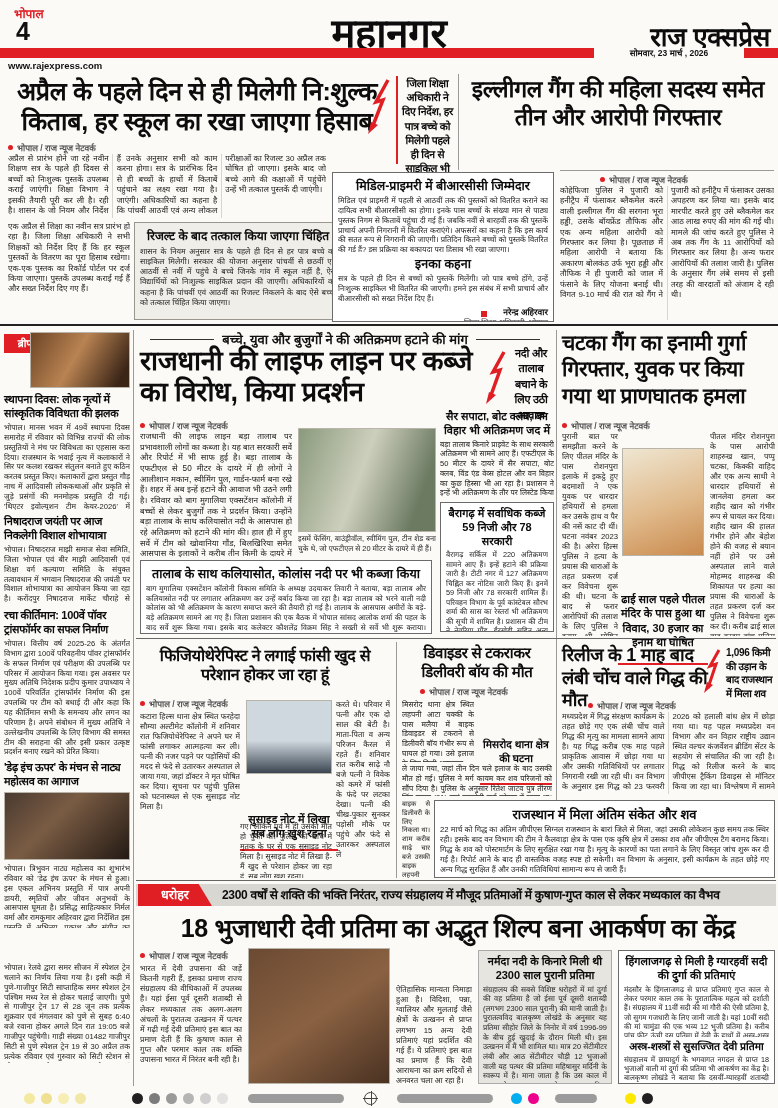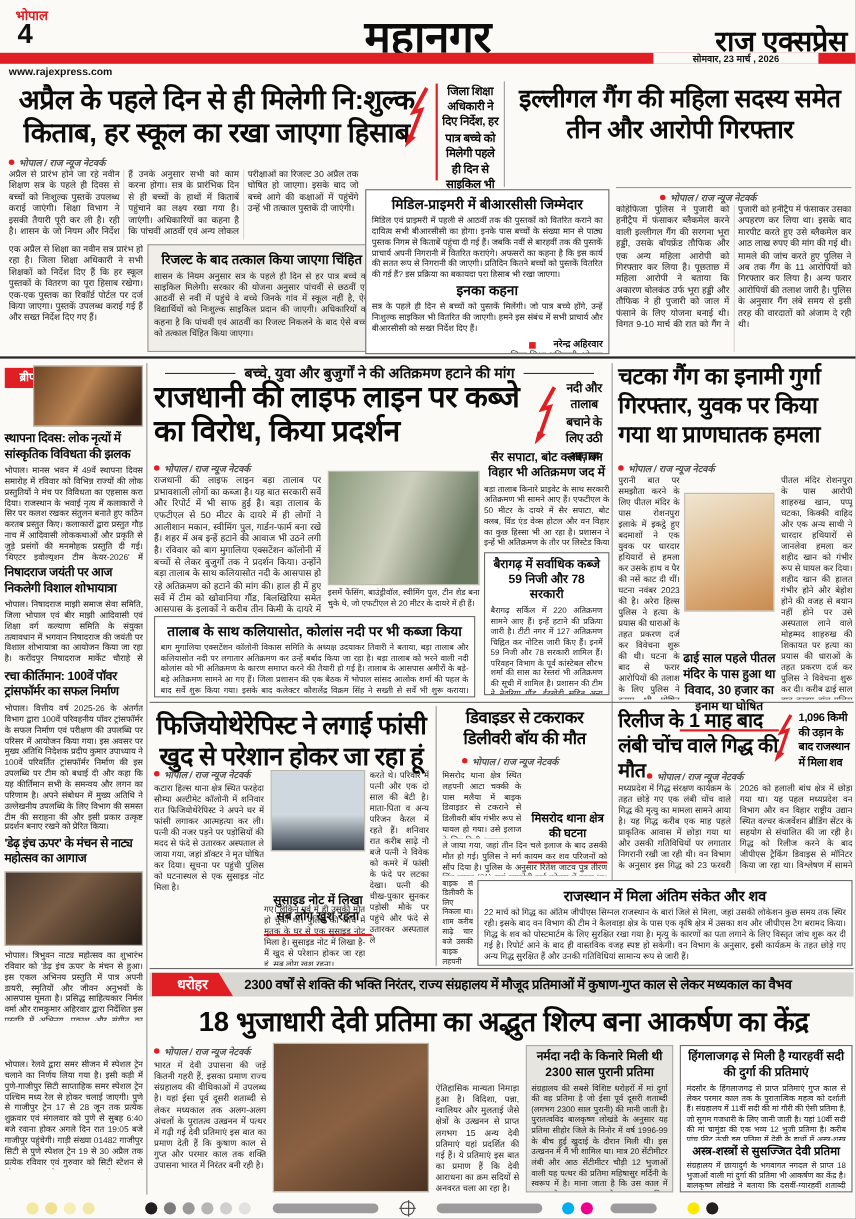--- a/index.html
+++ b/index.html
@@ -2,21 +2,21 @@
 <html><head>
 <meta charset="utf-8">
 <style>
   html,body{margin:0;padding:0;background:#888;}
   #page{position:relative;width:778px;height:1108px;background:#fbfaf7;margin:0 auto;
         font-family:"Liberation Sans","DejaVu Sans",sans-serif;color:#111;overflow:hidden;}
   .abs{position:absolute;}
   .bd{font-size:8px;line-height:1.3;color:#222;text-align:justify;overflow:hidden;}
   .hl{font-weight:bold;color:#0c0c0c;letter-spacing:-.3px;}
   .center{text-align:center;}
-  .byline{display:flex;align-items:center;gap:4px;font-size:8.5px;font-weight:bold;color:#555;font-style:italic;}
+  .byline{display:flex;align-items:center;gap:4px;font-size:8.5px;font-weight:bold;color:#555;}
   .dot{width:5px;height:5px;border-radius:50%;background:#e01f25;flex:0 0 auto;}
   .box{border:1px solid #6b6b6b;box-sizing:border-box;padding:4px 5px;overflow:hidden;background:#fff;}
   .graybox{background:#f0eee9;border:1px solid #9a968e;}
   .boxhead{font-weight:bold;text-align:center;color:#0c0c0c;}
   .vrule{width:1px;background:#9a9a9a;}
   .hrule{height:1px;background:#444;}
   .quote{font-weight:bold;text-align:center;color:#0c0c0c;border-bottom:2px solid #e01f25;padding-bottom:3px;overflow:hidden;margin-top:32px;}
   .cols2{column-count:2;column-gap:8px;column-rule:1px solid #d8d5cf;}
   .cols3{column-count:3;column-gap:8px;column-rule:1px solid #d8d5cf;}
   .photo{overflow:hidden;border:1px solid #b9b4aa;box-sizing:border-box;}
@@ -136,21 +136,21 @@
       <span class="dot"></span>
       <span>भोपाल / राज न्यूज नेटवर्क</span>
     </div>
   <div class="abs bd" style="left:562px;top:432px;width:56px;height:204px;font-size:7.7px;">पुरानी बात पर समझौता करने के लिए पीतल मंदिर के पास रोशनपुरा इलाके में इकट्ठे हुए बदमाशों ने एक युवक पर धारदार हथियारों से हमला कर उसके हाथ व पैर की नसें काट दी थीं। घटना नवंबर 2023 की है। अरेरा हिल्स पुलिस ने हत्या के प्रयास की धाराओं के तहत प्रकरण दर्ज कर विवेचना शुरू की थी। घटना के बाद से फरार आरोपियों की तलाश के लिए पुलिस ने इनाम भी घोषित किया। करीब ढाई साल बाद क्राइम ब्रांच पुलिस ने प्रकरण में फरार चल रहे 30 हजार रुपए के इनामी आरोपी को गिरफ्तार कर अरेरा हिल्स पुलिस के हवाले किया है। पुलिस के मुताबिक विगत चार नवंबर 2023 को करीम बगीचा कॉलोनी विदिशा रोड निवासी मोहम्मद शाहरुख खान ने रिपोर्ट दर्ज कराते हुए बताया कि चार नवंबर की रात करीब साढ़े 8 बजे</div>
   <div class="abs photo" style="left:622px;top:448px;width:82px;height:108px;background:linear-gradient(160deg,#efe6d2,#e0b98a 55%,#c98a4e);"></div>
   <div class="abs quote" style="left:618px;top:560px;width:90px;height:68px;font-size:11px;line-height:1.3;">ढाई साल पहले पीतल मंदिर के पास हुआ था विवाद, 30 हजार का इनाम था घोषित</div>
   <div class="abs bd" style="left:710px;top:432px;width:65px;height:204px;font-size:7.7px;">पीतल मंदिर रोशनपुरा के पास आरोपी शाहरुख खान, पप्पू चटका, किक्की वाहिद और एक अन्य साथी ने धारदार हथियारों से जानलेवा हमला कर शहीद खान को गंभीर रूप से घायल कर दिया। शहीद खान की हालत गंभीर होने और बेहोश होने की वजह से बयान नहीं होने पर उसे अस्पताल लाने वाले मोहम्मद शाहरुख की शिकायत पर हत्या का प्रयास की धाराओं के तहत प्रकरण दर्ज कर पुलिस ने विवेचना शुरू कर दी। करीब ढाई साल बाद क्राइम ब्रांच पुलिस ने प्रकरण में फरार चल रहे इनामी आरोपी अरबाज उर्फ सिद्धू (21) निवासी जीतलता माता मंदिर के पास रोशनपुरा को गिरफ्तार करने में कामयाबी हासिल की है। घटना के बाद से आरोपी फरार चल रहा था। क्राइम ब्रांच और अरेरा हिल्स पुलिस शेष अन्य फरार चल रहे आरोपियों की तलाश कर रही है।</div>
 
   <div class="abs hrule" style="left:136px;top:638px;width:640px;background:#666;"></div>
 
-  <div class="abs hl center" style="left:140px;top:646px;width:250px;font-size:23px;line-height:1.2;font-family:Liberation Serif, serif;">फिजियोथेरेपिस्ट ने लगाई फांसी खुद से परेशान होकर जा रहा हूं</div>
+  <div class="abs hl center" style="left:140px;top:646px;width:250px;font-size:16px;line-height:1.2;">फिजियोथेरेपिस्ट ने लगाई फांसी खुद से परेशान होकर जा रहा हूं</div>
   <div class="abs byline" style="left:140px;top:698px;width:105px;">
       <span class="dot"></span>
       <span>भोपाल / राज न्यूज नेटवर्क</span>
     </div>
   <div class="abs photo" style="left:246px;top:700px;width:86px;height:74px;background:linear-gradient(#cfd8de 55%,#3c4652);"></div>
   <div class="abs bd" style="left:140px;top:712px;width:100px;height:166px;font-size:7.7px;">कटारा हिल्स थाना क्षेत्र स्थित फरहेदा सौम्या अल्टीमेट कॉलोनी में शनिवार रात फिजियोथेरेपिस्ट ने अपने घर में फांसी लगाकर आत्महत्या कर ली। पत्नी की नजर पड़ने पर पड़ोसियों की मदद से फंदे से उतारकर अस्पताल ले जाया गया, जहां डॉक्टर ने मृत घोषित कर दिया। सूचना पर पहुंची पुलिस को घटनास्थल से एक सुसाइड नोट मिला है।</div>
   <div class="abs bd" style="left:336px;top:700px;width:54px;height:178px;font-size:7.7px;">करते थे। परिवार में पत्नी और एक दो साल की बेटी है। माता-पिता व अन्य परिजन कैरल में रहते हैं। शनिवार रात करीब साढ़े नौ बजे पत्नी ने विवेक को कमरे में फांसी के फंदे पर लटका देखा। पत्नी की चीख-पुकार सुनकर पड़ोसी मौके पर पहुंचे और फंदे से उतारकर अस्पताल ले</div>
   <div class="abs quote" style="left:240px;top:780px;width:98px;height:34px;font-size:11px;line-height:1.3;">सुसाइड नोट में लिखा सब लोग खुश रहना</div>
   <div class="abs bd" style="left:240px;top:822px;width:92px;height:56px;font-size:7.7px;">गए। लेकिन पूर्व में ही उसकी मौत हो चुकी थी। पुलिस की जांच में मृतक के घर से एक सुसाइड नोट मिला है। सुसाइड नोट में लिखा है- मैं खुद से परेशान होकर जा रहा हूं, सब लोग खुश रहना।</div>
 

